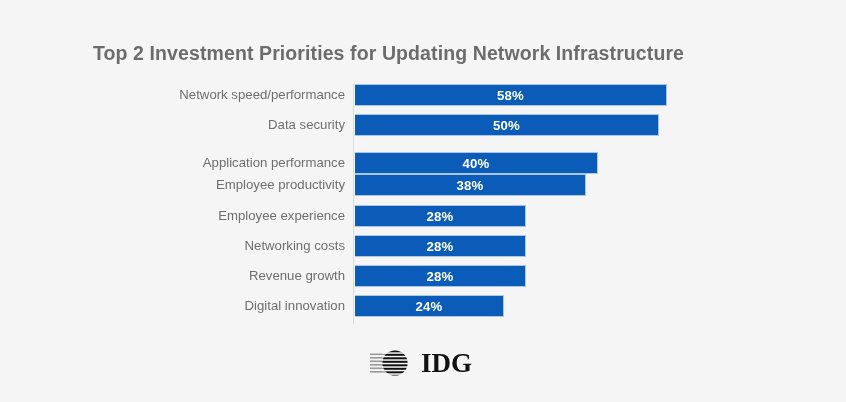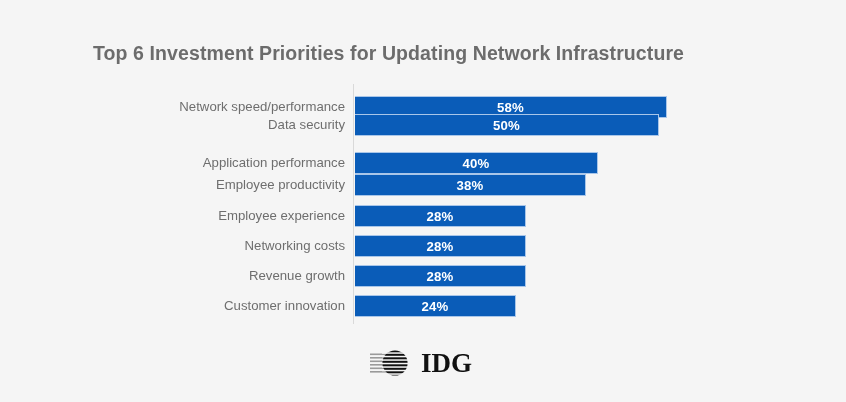--- a/index.html
+++ b/index.html
@@ -111,26 +111,26 @@
     line-height: 28px;
     letter-spacing: 0px;
     margin-left: 5px;
   }
 </style>
 </head>
 <body>
 
 <div id="chart-card">
 
-  <div id="chart-title">Top 6 Investment Priorities for Updating Network Infrastructure</div>
+  <div id="chart-title">Top 2 Investment Priorities for Updating Network Infrastructure</div>
 
   <div id="plot-area">
     <div id="axis-line"></div>
 
-    <div class="bar-row" style="top:12px;">
+    <div class="bar-row" style="top:0px;">
       <div class="bar-label">Network speed/performance</div>
       <div class="bar-track" style="width:312px;">
         <div class="bar-fill">
           <span class="bar-value">58%</span>
         </div>
       </div>
     </div>
 
     <div class="bar-row" style="top:30px;">
       <div class="bar-label">Data security</div>
@@ -180,22 +180,22 @@
     <div class="bar-row" style="top:181px;">
       <div class="bar-label">Revenue growth</div>
       <div class="bar-track" style="width:171px;">
         <div class="bar-fill">
           <span class="bar-value">28%</span>
         </div>
       </div>
     </div>
 
     <div class="bar-row" style="top:211px;">
-      <div class="bar-label">Customer innovation</div>
-      <div class="bar-track" style="width:161px;">
+      <div class="bar-label">Digital innovation</div>
+      <div class="bar-track" style="width:149px;">
         <div class="bar-fill">
           <span class="bar-value">24%</span>
         </div>
       </div>
     </div>
   </div>
 
   <div id="logo">
     <svg id="logo-mark" viewBox="0 0 46 28">
       <g fill="#9a9a9a">

